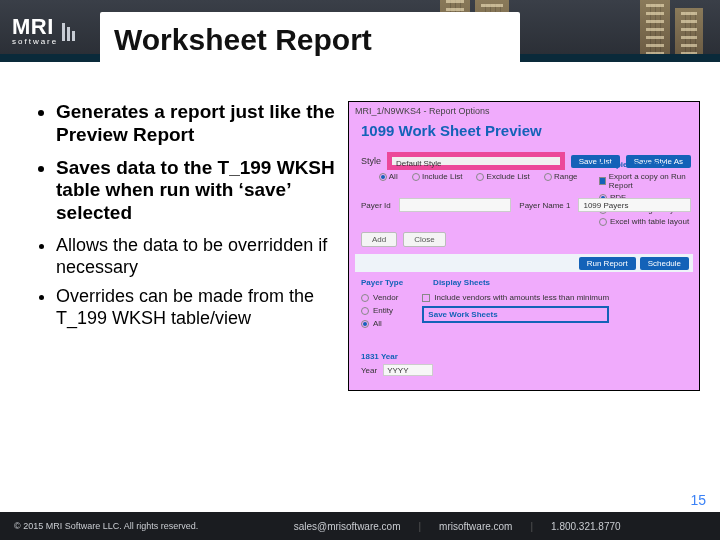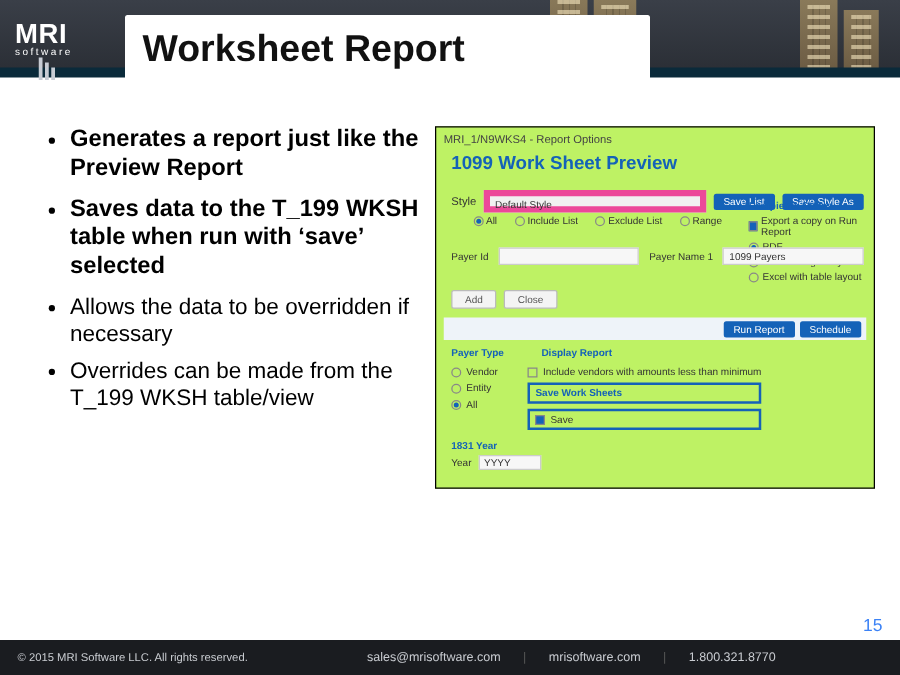--- a/index.html
+++ b/index.html
@@ -11,38 +11,38 @@
   .header-strip { position: absolute; left: 0; right: 0; top: 54px; height: 8px; background: #0a2a3a; }
   .bldg { position: absolute; top: 0; height: 58px; background: linear-gradient(to bottom,#8a7a5a,#6a5a42); }
   .b1 { left: 440px; width: 30px; height: 62px; top: -4px; }
   .b2 { left: 475px; width: 34px; height: 58px; }
   .b3 { left: 640px; width: 30px; height: 58px; }
   .b4 { left: 675px; width: 28px; height: 50px; top: 8px; }
   .bldg::after { content:""; position:absolute; inset:4px 6px; background:
     repeating-linear-gradient(to bottom, rgba(255,240,200,.55) 0 3px, transparent 3px 8px),
     repeating-linear-gradient(to right, transparent 0 4px, rgba(0,0,0,.15) 4px 5px); }
 
-  .logo { position: absolute; left: 12px; top: 18px; display: flex; align-items: center; color: #fff; flex-direction: column; }
+  .logo { position: absolute; left: 12px; top: 18px; display: flex; align-items: center; color: #fff; }
   .logo-main { font-weight: 800; letter-spacing: .5px; font-size: 22px; line-height: .8; }
   .logo-sub { font-size: 8px; letter-spacing: 2px; text-transform: lowercase; margin-top: 1px; }
   .logo-bars { display:flex; gap:2px; margin-left:4px; align-items:flex-end; }
   .logo-bars span { width:3px; background:#c7ccd4; }
   .lb1{height:18px}.lb2{height:14px}.lb3{height:10px}
 
   .title-wrap { position: absolute; left: 100px; top: 12px; right: 200px; height: 56px; background: #fff; border-radius: 2px; padding: 6px 14px; display:flex; align-items:center; }
   .title { font-size: 30px; font-weight: 700; color: #111; }
 
   .body { position: absolute; left: 0; right: 0; top: 86px; bottom: 34px; padding: 0 20px 0 36px; display: flex; gap: 12px; margin-top: 15px; }
   .bullets { flex: 0 0 300px; font-size: 19px; line-height: 1.2; font-weight: 700; color:#000; }
   .bullets ul { list-style: disc; padding-left: 20px; }
   .bullets li { margin-bottom: 10px; }
   .sub { list-style: disc; padding-left: 26px; margin-top: 10px; font-weight: 400; font-size: 18px; }
   .sub li { margin-bottom: 8px; }
 
-  .shot { flex: 1; border: 1.5px solid #000; background: #bef264; position: relative; font-size: 9px; color:#333; height: 290px; }
+  .shot { flex: 1; border: 1.5px solid #000; background: #f0abfc; position: relative; font-size: 9px; color:#333; height: 290px; }
   .shot .bar { position:absolute; left:6px; top:4px; font-size:9px; color:#444; }
   .shot h4 { position:absolute; left:12px; top:20px; font-size:15px; font-weight:700; color:#1462b8; }
   .row-style { position:absolute; top:50px; left:12px; right:8px; display:flex; align-items:center; gap:6px; font-size:9px; }
   .row-style .field { flex:1; background:#f1f1f1; height:18px; border:5px solid #ec4899; padding:0 4px; line-height:13px; font-size:8px; }
   .btn { background:#1462b8; color:#fff; font-size:8px; padding:2px 8px; border-radius:2px; white-space:nowrap; }
   .row-opts { position:absolute; top:70px; left:30px; right:100px; display:flex; gap:14px; font-size:8px; align-items:center; }
   .radio { width:8px; height:8px; border:1px solid #888; border-radius:50%; display:inline-block; vertical-align:middle; }
   .radio.on::after{content:"";display:block;width:4px;height:4px;background:#1462b8;border-radius:50%;margin:1px auto;}
   .side { position:absolute; top:58px; right:8px; width:92px; font-size:8px; }
   .side .hdr { color:#1462b8; font-weight:700; margin-bottom:3px; }
@@ -160,21 +160,21 @@
       </div>
 
       <div class="run-row">
         <span class="btn">Run Report</span>
         <span class="btn">Schedule</span>
       </div>
 
       <div class="lower">
         <div class="hdrs">
           <span>Payer Type</span>
-          <span>Display Report</span>
+          <span>Display Sheets</span>
         </div>
         <div class="cols">
           <div class="col1">
             <div>
                 <span class="radio"></span>
                 <span>Vendor</span>
               </div>
             <div>
                 <span class="radio"></span>
                 <span>Entity</span>
@@ -184,24 +184,20 @@
                 <span>All</span>
               </div>
           </div>
           <div class="col2">
             <div>
                 <span class="chk"></span>
                 <span>Include vendors with amounts less than minimum</span>
               </div>
             <div class="hl">
                 <span style="color:#1462b8;font-weight:700;">Save Work Sheets</span>
-              </div>
-            <div class="hl">
-                <span class="chk on"></span>
-                <span>Save</span>
               </div>
           </div>
         </div>
       </div>
 
       <div class="year">1831 Year</div>
       <div class="yearrow">
         <span>Year</span>
         <div class="in">YYYY</div>
       </div>

